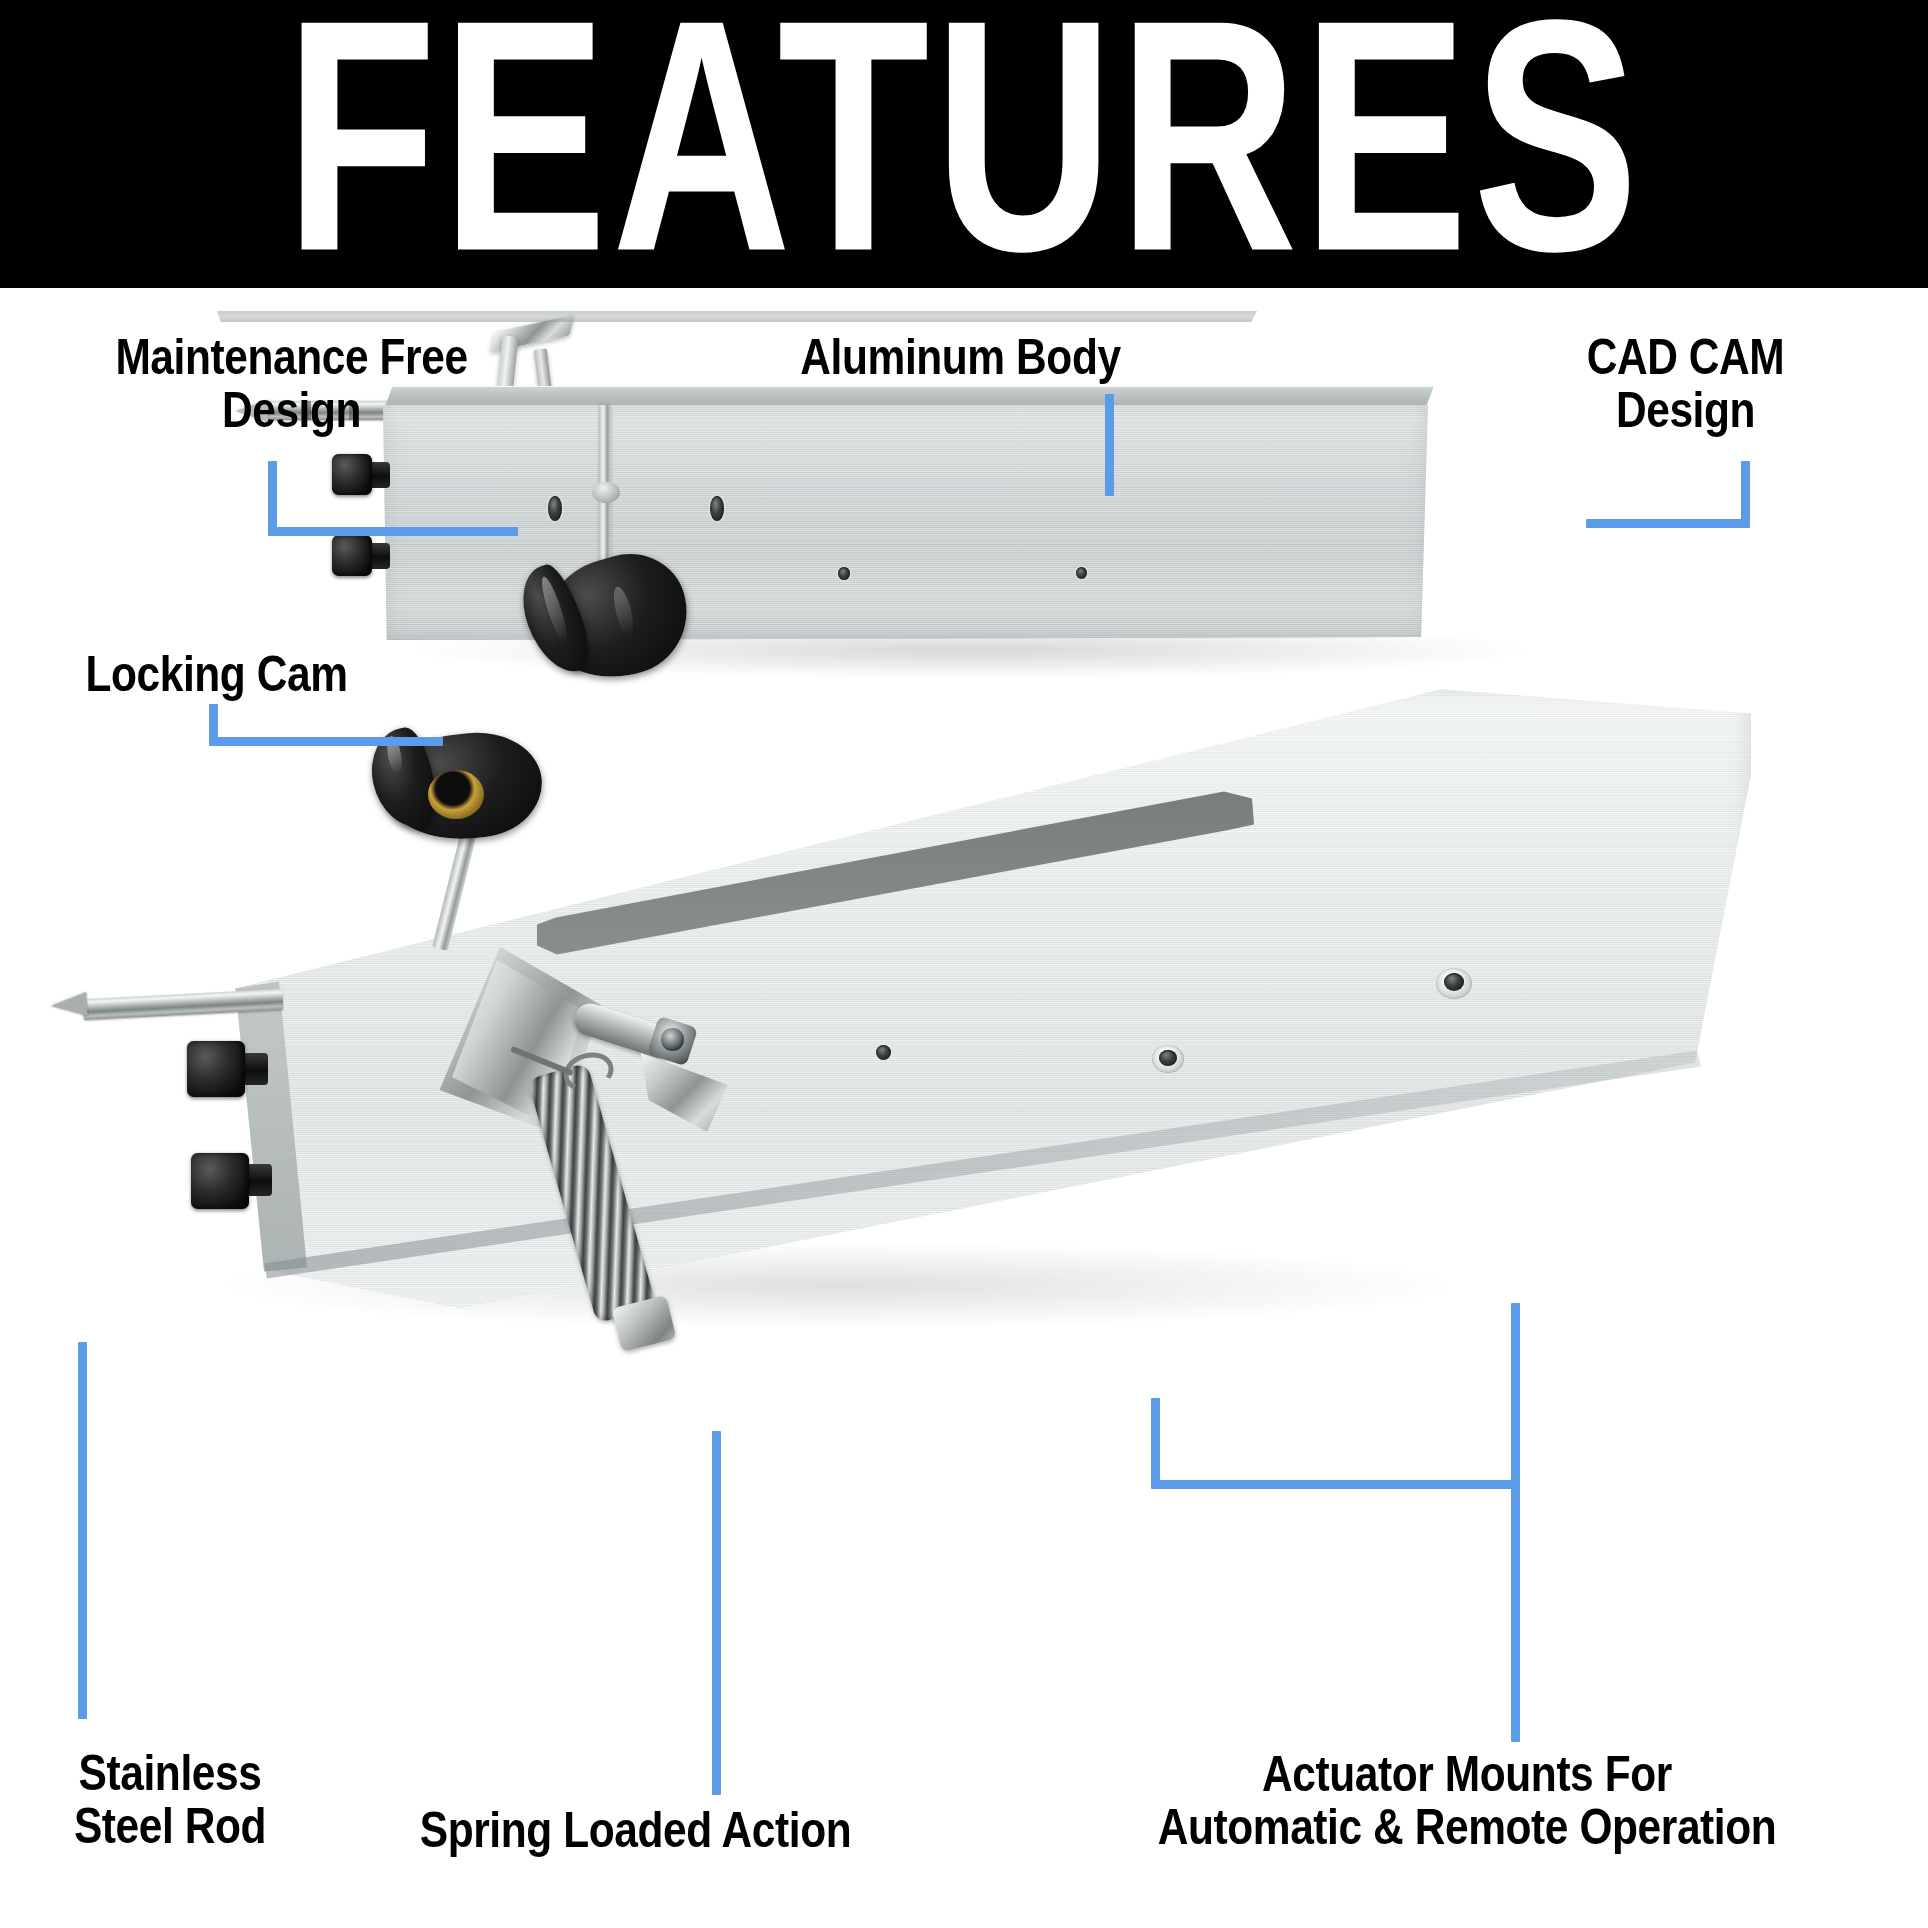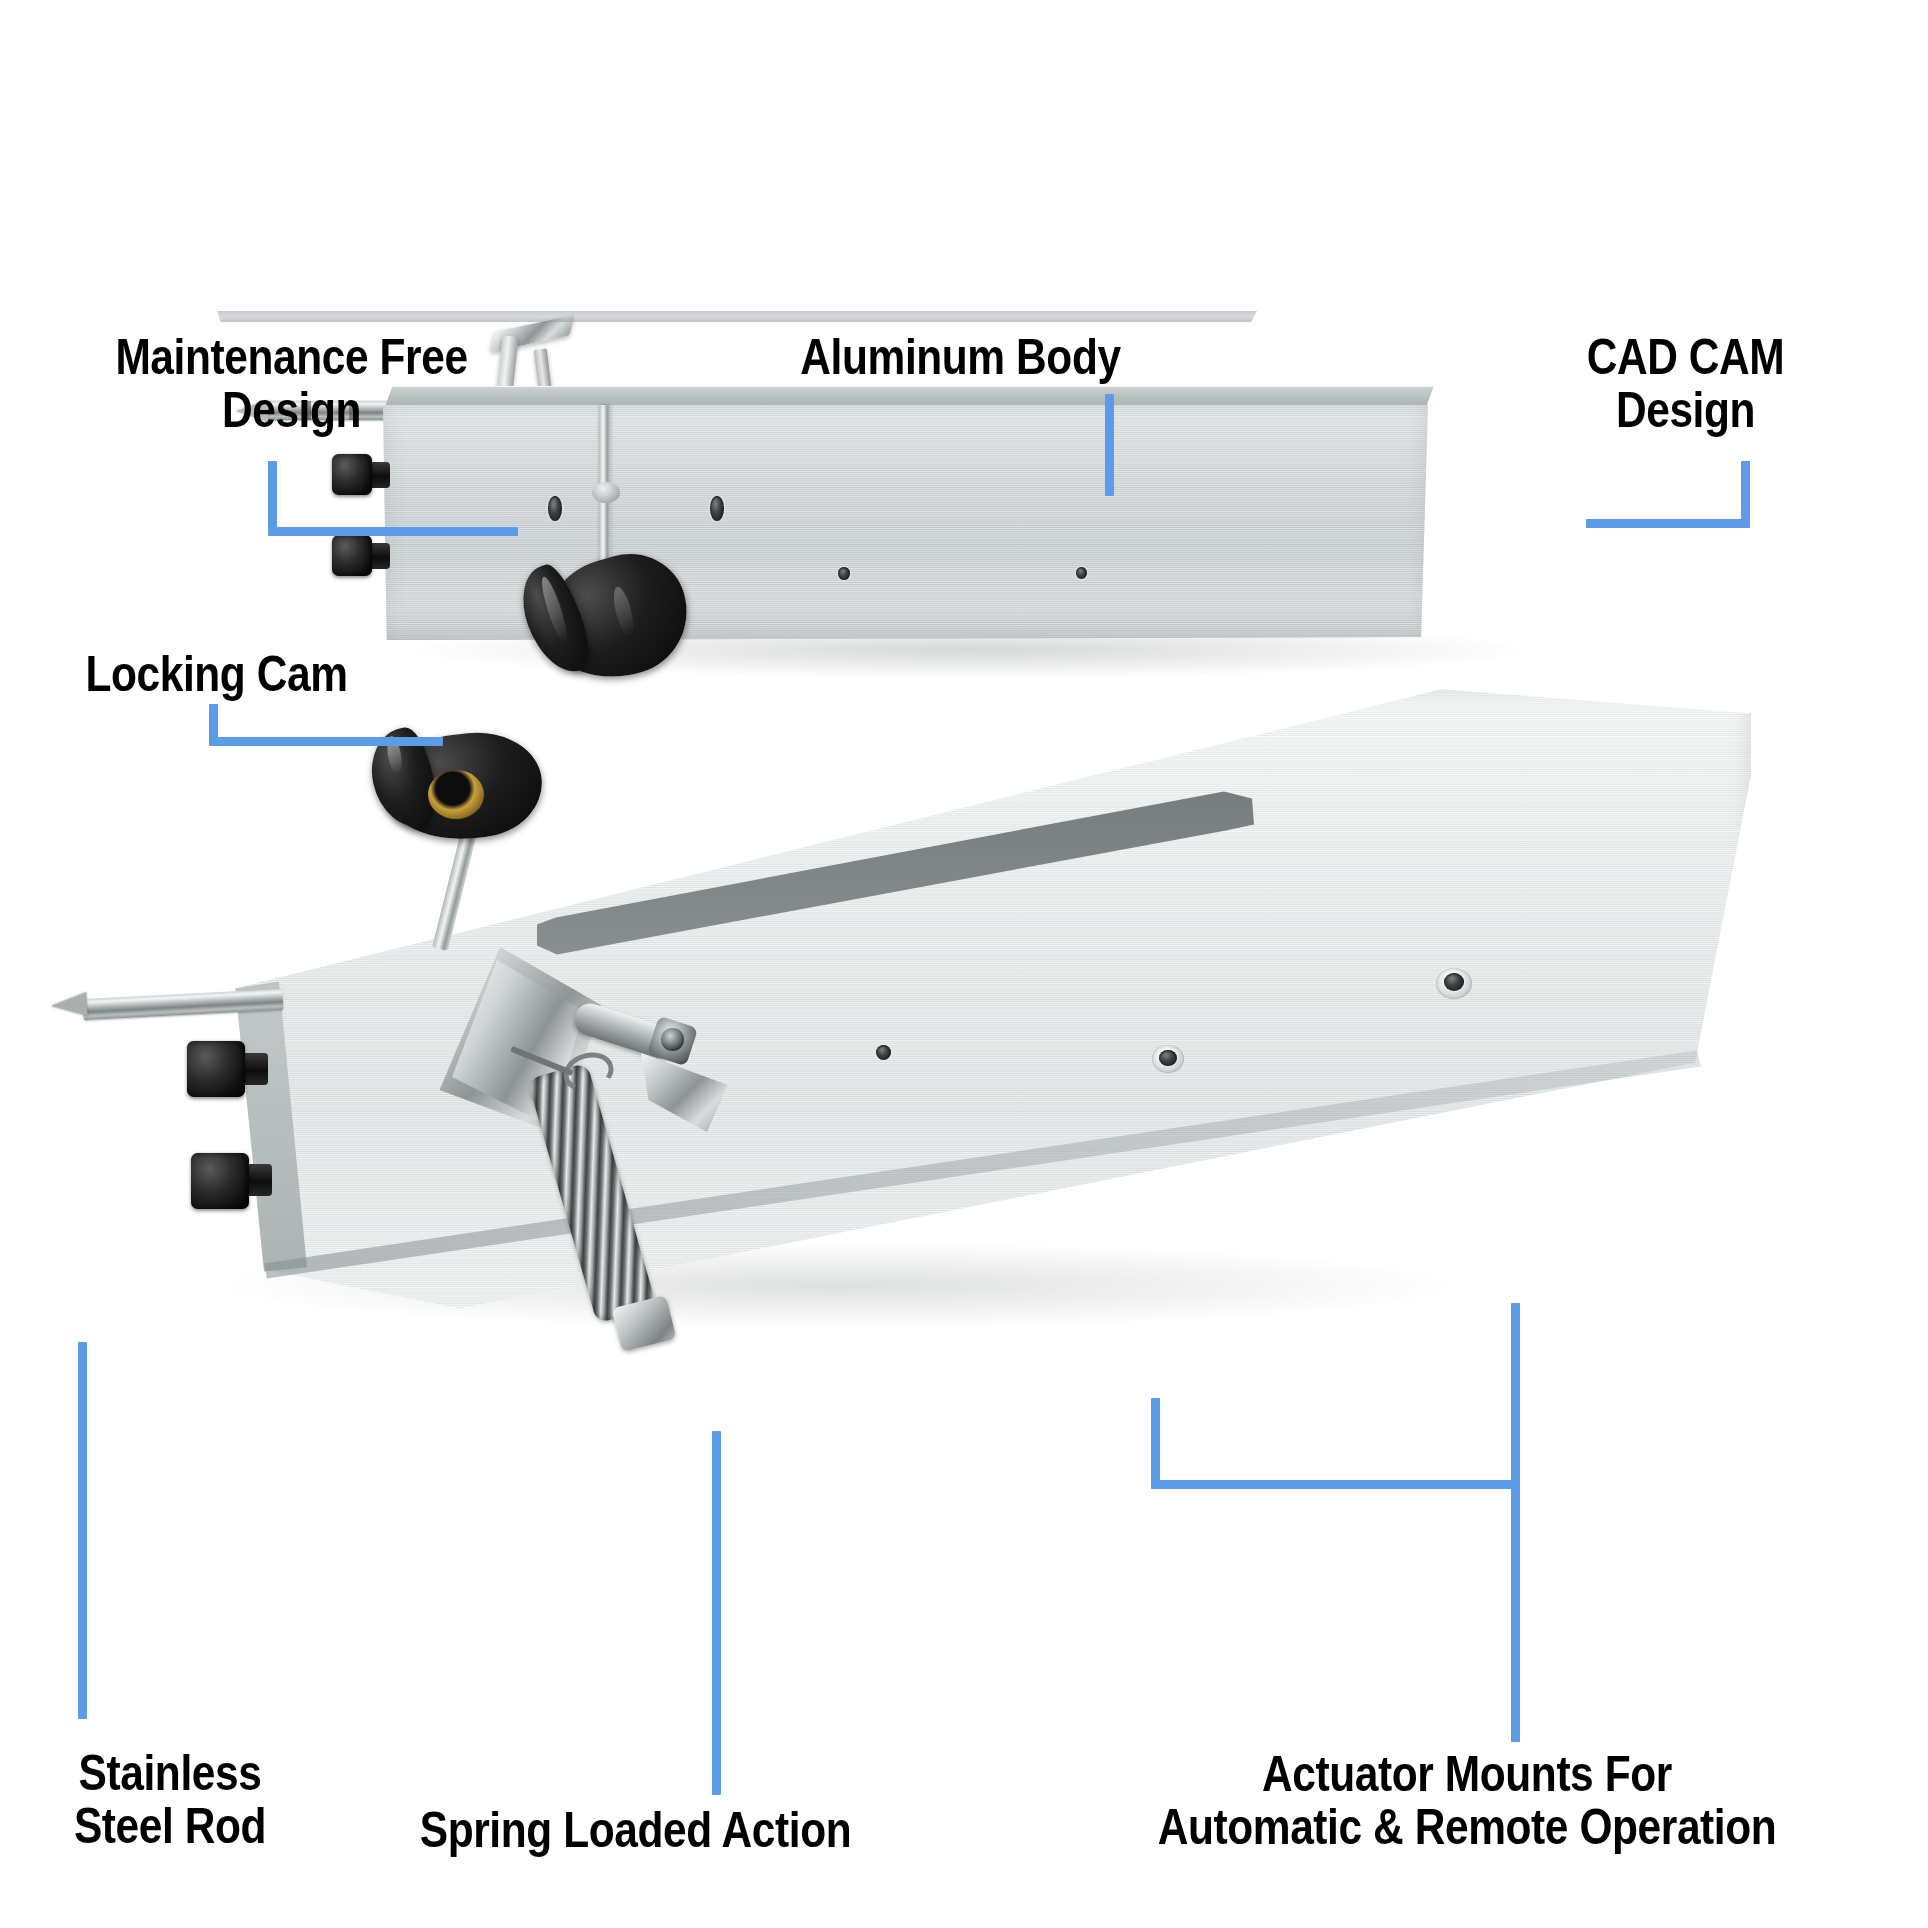--- a/index.html
+++ b/index.html
@@ -162,20 +162,23 @@
     position:absolute;
     background:radial-gradient(ellipse at center, rgba(120,126,128,0.30) 0%, rgba(255,255,255,0) 72%);
     border-radius:50%;
   }
 </style>
 </head>
 <body>
 
 <div id="stage">
 
+  <div class="banner">
+    <div class="banner-title">FEATURES</div>
+  </div>
 
   <div class="photo" style="left:217px;top:311px;width:1525px;height:405px;">
 
     <div class="shadow-soft" style="left:198px;top:311px;width:1111px;height:56px;"></div>
 
     <div class="steel" style="left:275px;top:13px;width:81px;height:19px;
                 transform:rotate(-12deg) skewX(-26deg);
                 border-radius:2.8px;"></div>
     <div class="steel" style="left:282px;top:24.5px;width:16px;height:68px;
                 transform:rotate(6deg);border-radius:1.9px;

